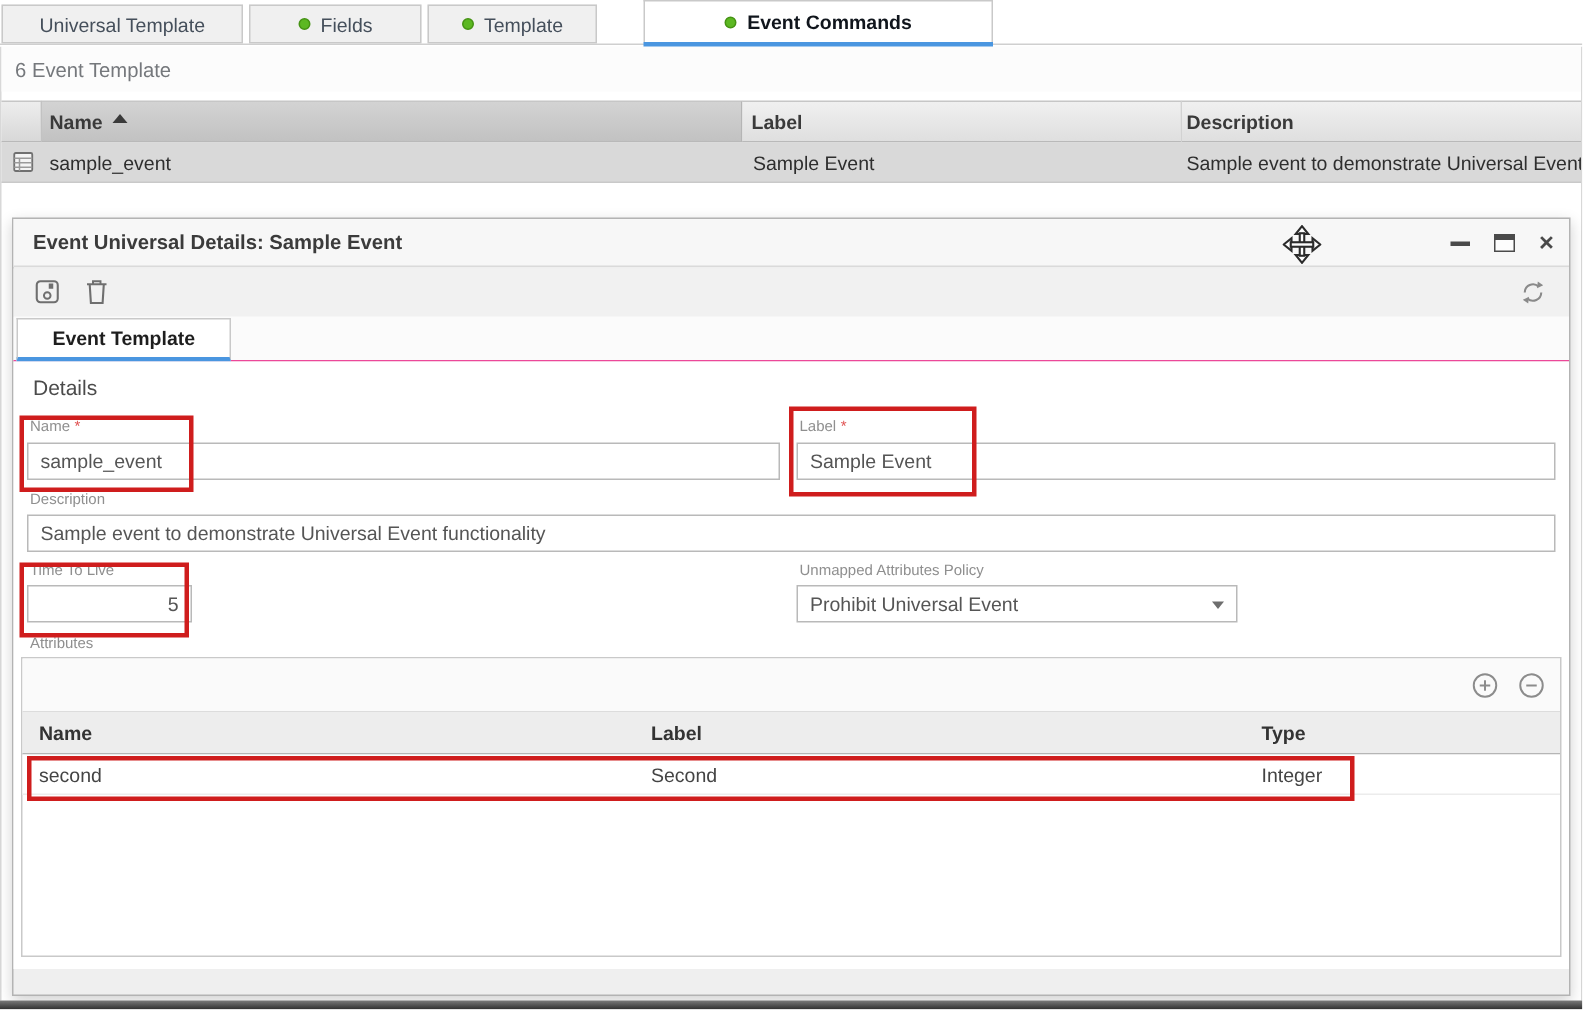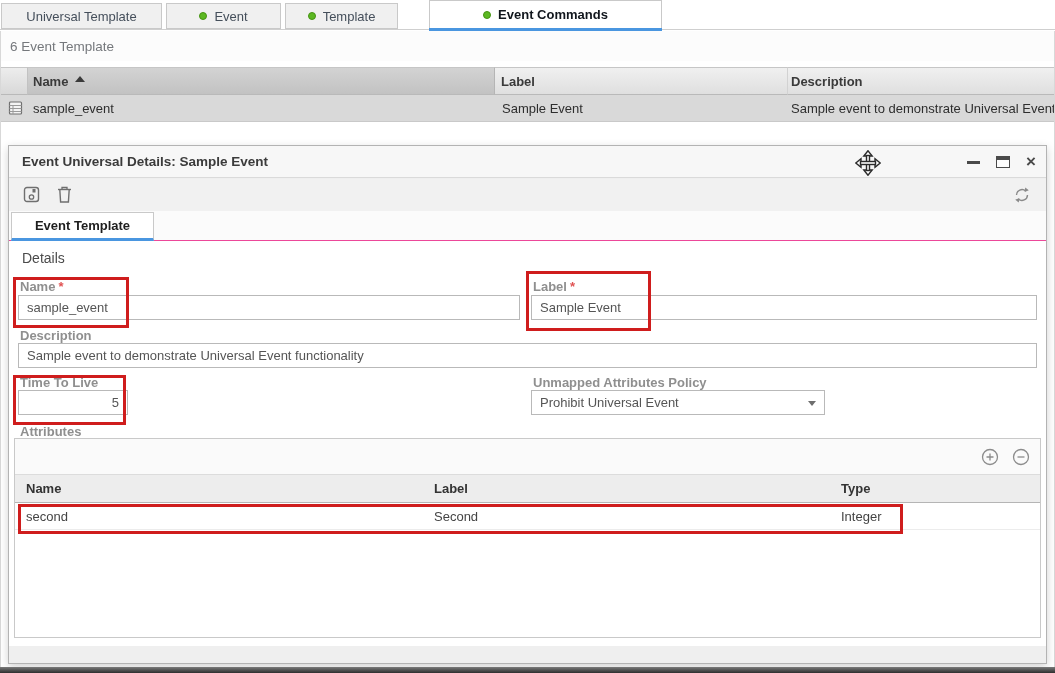--- a/index.html
+++ b/index.html
@@ -65,21 +65,21 @@
   .tb-ic { position:absolute; cursor:pointer; }
   .tb-save { left:14px; top:7px; } .tb-trash { left:48px; top:7px; } .tb-refresh { right:16px; top:8px; }
 
   .dlg-tabstrip { position:absolute; left:0; top:65px; width:1037px; height:30px; background:#fbfbfb; border-bottom:1px solid #ec4899; }
   .dlg-tab { position:absolute; left:2px; top:1px; width:143px; height:29px; background:#fff;
     border:1px solid #c9c9c9; border-bottom:3px solid #4a96e0; display:flex; align-items:center;
     justify-content:center; font-weight:bold; color:#1e1e1e; cursor:pointer; }
 
   .dlg-content { position:absolute; left:0; top:95px; width:1037px; height:405px; background:#fff; }
   .h-details { position:absolute; left:13px; top:9px; font-size:14px; color:#4b4b4b; }
-  .flabel { position:absolute; color:#8f8f8f; font-size:13px; white-space:nowrap;font-weight:bold; }
+  .flabel { position:absolute; color:#8f8f8f; font-size:10px; white-space:nowrap; }
   .req { color:#e05252; margin-left:3px; }
   .finput { position:absolute; height:25px; border:1px solid #b9b9b9; background:#fff; color:#555;
     font-size:13px; line-height:23px; padding:0 8px; white-space:nowrap; overflow:hidden; cursor:text; }
   .lbl-name { left:11px; top:38px; }  .in-name { left:9px; top:54px; width:502px; }
   .lbl-label { left:524px; top:38px; } .in-label { left:522px; top:54px; width:506px; }
   .lbl-desc { left:11px; top:87px; }  .in-desc { left:9px; top:102px; width:1019px; }
   .lbl-ttl { left:11px; top:134px; }  .in-ttl { left:9px; top:149px; width:110px; text-align:right; }
   .lbl-uap { left:524px; top:134px; }
   .in-uap { left:522px; top:149px; width:294px; cursor:pointer; }
   .caret { position:absolute; right:8px; top:10px; width:0; height:0;
@@ -116,21 +116,21 @@
   <div class="edge l"></div>
   <div class="edge r"></div>
 
   <div class="tabbar">
     <div class="tabbar-line"></div>
     <div class="tab t1">
       <span>Universal Template</span>
     </div>
     <div class="tab t2">
       <span class="dot"></span>
-      <span>Event</span>
+      <span>Fields</span>
     </div>
     <div class="tab t3">
       <span class="dot"></span>
       <span>Template</span>
     </div>
     <div class="tab active">
       <span class="dot"></span>
       <span>Event Commands</span>
     </div>
     <div class="tab-underline"></div>

